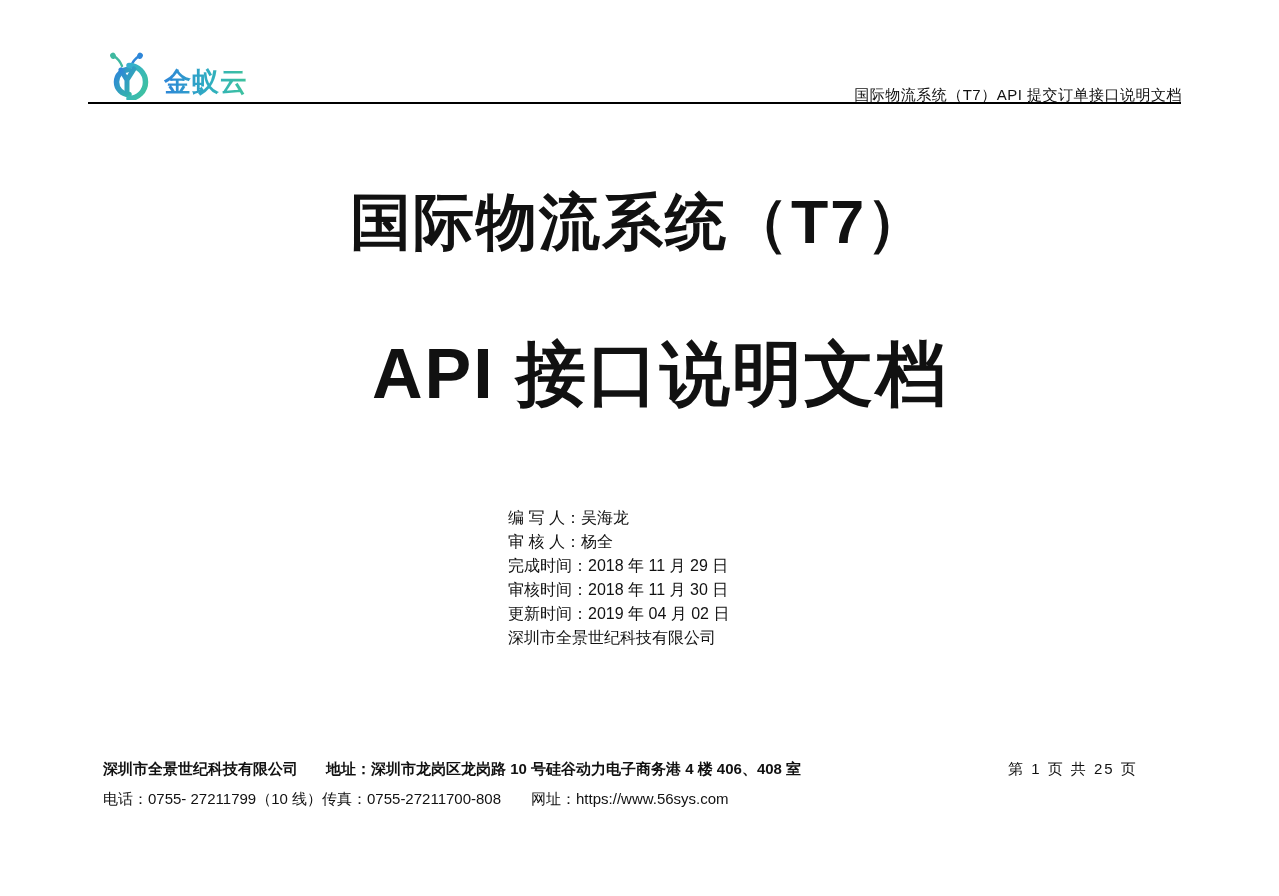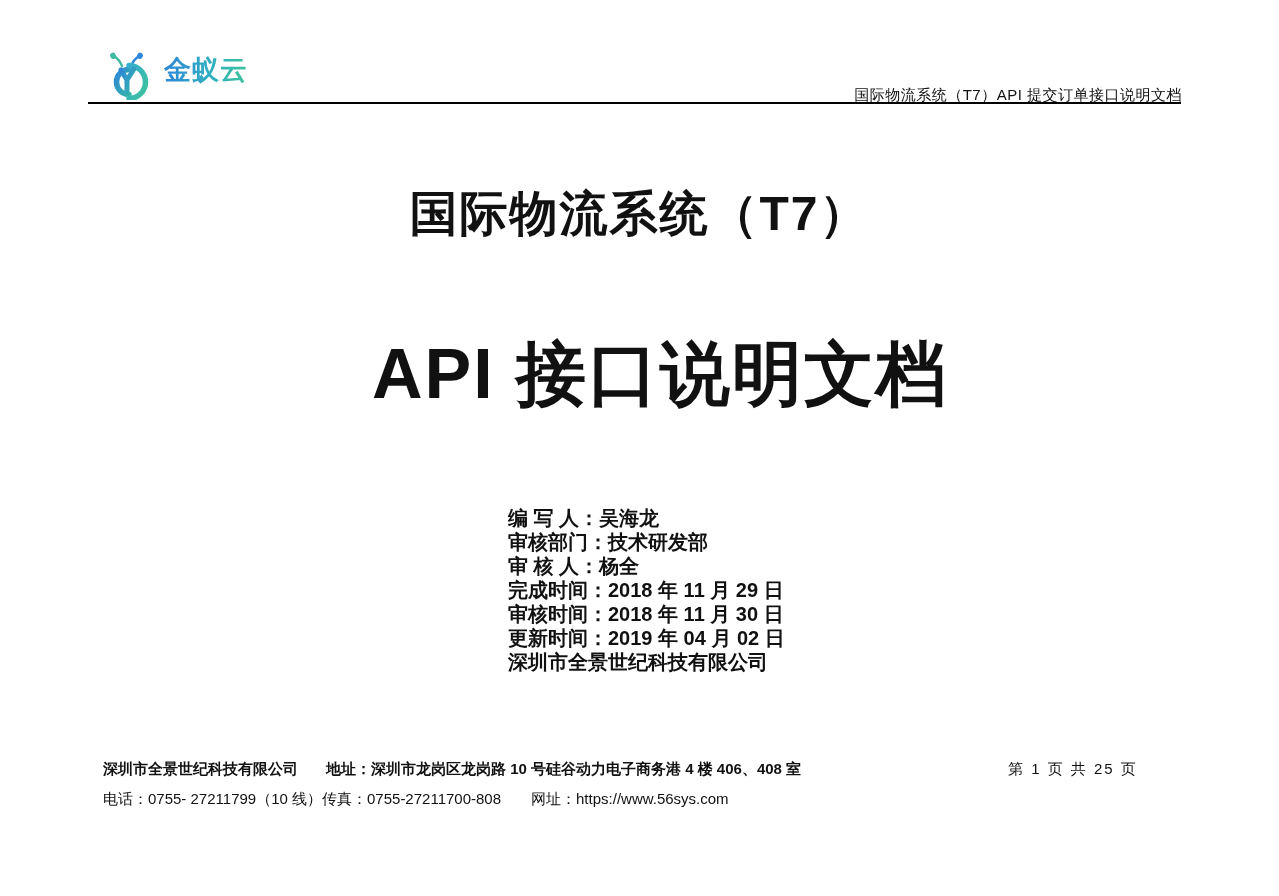--- a/index.html
+++ b/index.html
@@ -7,21 +7,21 @@
     width: 1279px; height: 896px;
     background: #ffffff;
     font-family: "Liberation Sans", "DejaVu Sans", sans-serif;
     color: #111111;
     overflow: hidden;
     position: relative;
   }
   .abs { position: absolute; }
 
   
-  .logo-wrap { left: 98px; top: 52px; display: flex; align-items: flex-start; gap: 8px; }
+  .logo-wrap { left: 98px; top: 52px; display: flex; align-items: flex-end; gap: 8px; }
   .logo-icon { width: 58px; height: 48px; display: block; }
   .brand-text {
     font-size: 27px;
     font-weight: 700;
     letter-spacing: 1px;
     color: #2FA9C0;
     background: linear-gradient(90deg, #2E86D8 0%, #2FAEC0 55%, #3FC39B 100%);
     -webkit-background-clip: text;
     background-clip: text;
     -webkit-text-fill-color: transparent;
@@ -38,21 +38,21 @@
   .header-rule {
     left: 88px; top: 102px;
     width: 1093px; height: 2px;
     background: #000000;
   }
 
   
   .title-line1 {
     left: 0; right: 0; top: 182px;
     text-align: center;
-    font-size: 48px;
+    font-size: 61px;
     font-weight: 900;
     letter-spacing: 2px;
     white-space: nowrap;
   }
   .title-line2 {
     left: 0; right: 0; top: 328px;
     text-align: center;
     font-size: 70px;
     font-weight: 900;
     letter-spacing: 2px;
@@ -60,25 +60,24 @@
     margin-left: 41px;
   }
 
   
   .info-block {
     left: 508px; top: 506px;
     display: flex;
     flex-direction: column;
   }
   .info-line {
-    font-size: 20px;
+    font-size: 16px;
     line-height: 24px;
     white-space: nowrap;
     color: #111111;
-    font-weight: bold;
   }
 
   
   .footer-line1 { left: 103px; top: 760px; font-size: 15px; white-space: nowrap; font-weight: bold; }
   .footer-line1 .address { margin-left: 28px; }
   .footer-line2 { left: 103px; top: 790px; font-size: 15px; white-space: nowrap; }
   .footer-line2 .website { margin-left: 30px; }
   .page-indicator {
     left: 1008px; top: 760px;
     font-size: 15px;
@@ -117,21 +116,20 @@
 </div>
 
 <div class="abs header-doc-title">国际物流系统（T7）API 提交订单接口说明文档</div>
 <div class="abs header-rule"></div>
 
 <div class="abs title-line1">国际物流系统（T7）</div>
 <div class="abs title-line2">API 接口说明文档</div>
 
 <div class="abs info-block">
   <span class="info-line">编 写 人：吴海龙</span>
-  <span class="info-line">审核部门：技术研发部</span>
   <span class="info-line">审 核 人：杨全</span>
   <span class="info-line">完成时间：2018 年 11 月 29 日</span>
   <span class="info-line">审核时间：2018 年 11 月 30 日</span>
   <span class="info-line">更新时间：2019 年 04 月 02 日</span>
   <span class="info-line">深圳市全景世纪科技有限公司</span>
 </div>
 
 <div class="abs footer-line1">
   <span class="company">深圳市全景世纪科技有限公司</span><span class="address">地址：深圳市龙岗区龙岗路 10 号硅谷动力电子商务港 4 楼 406、408 室</span>
 </div>

